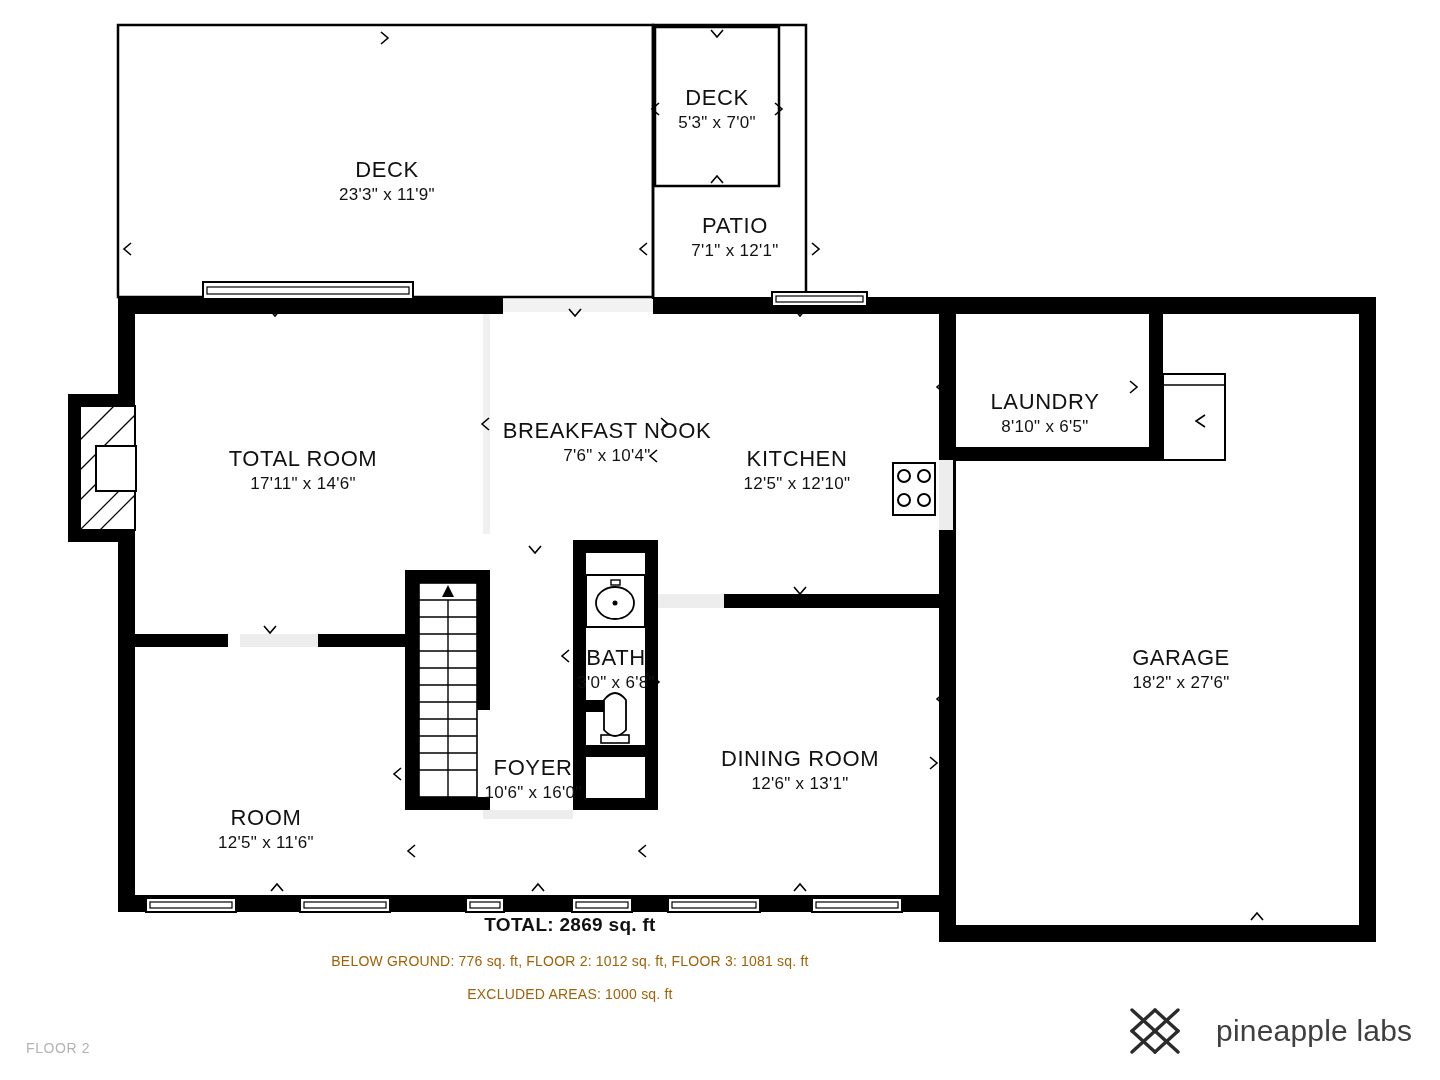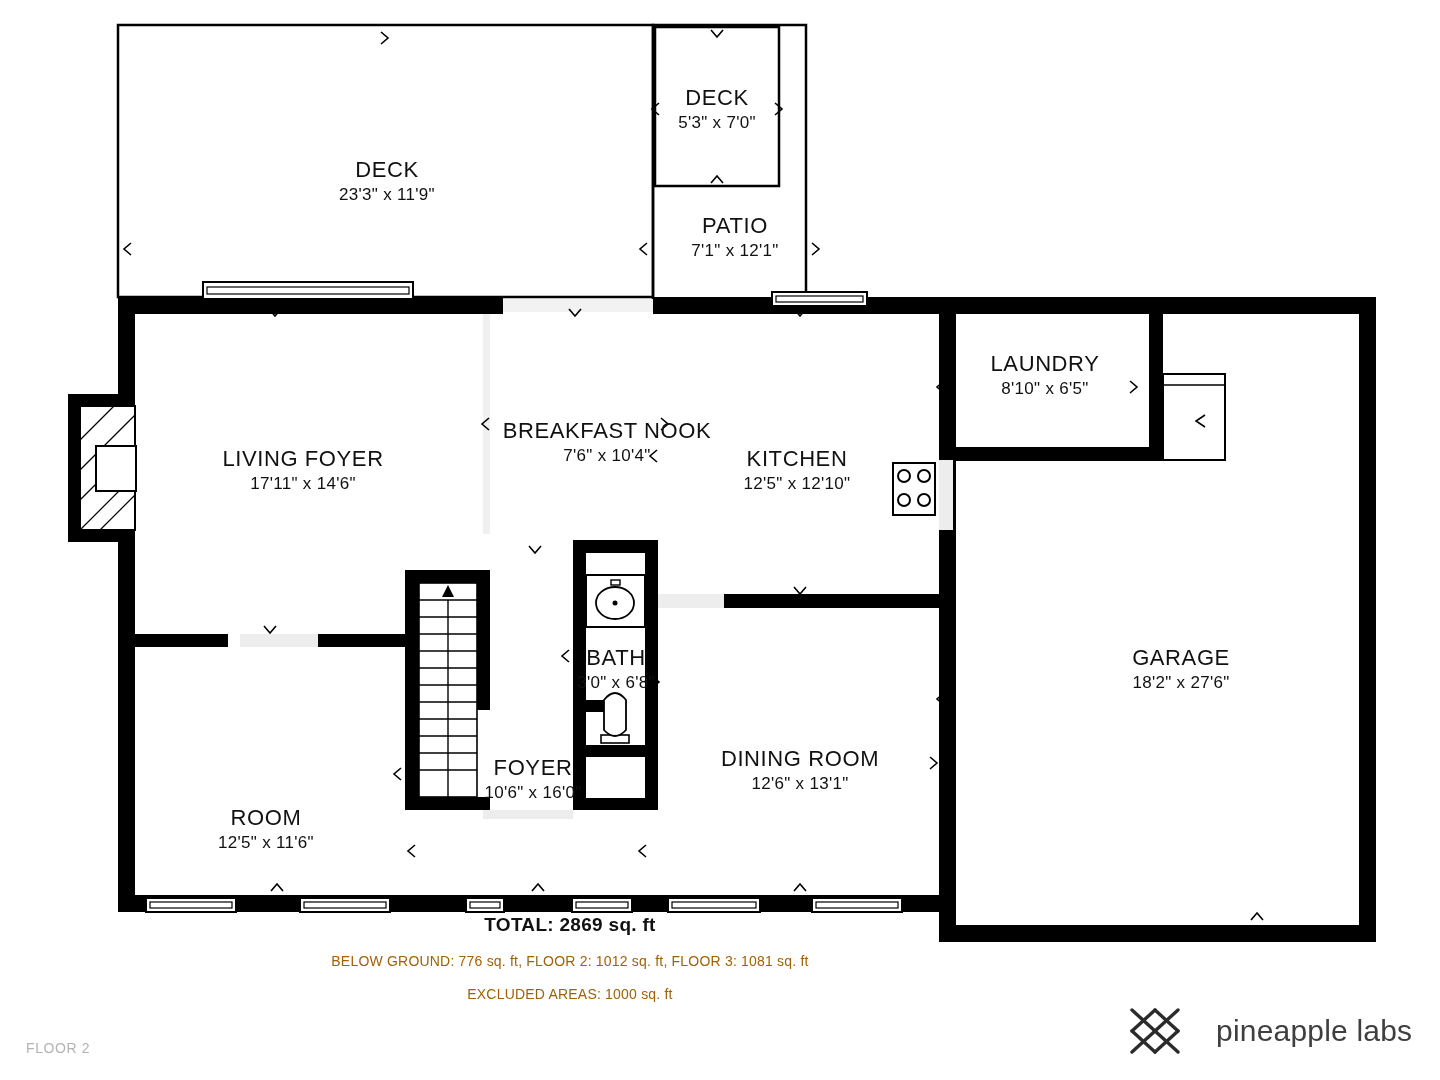--- a/index.html
+++ b/index.html
@@ -278,32 +278,32 @@
   </div>
   <div class="room-label" style="left:717px; top:108px;">
     <div class="room-name">DECK</div>
     <div class="room-dims">5'3" x 7'0"</div>
   </div>
   <div class="room-label" style="left:735px; top:236px;">
     <div class="room-name">PATIO</div>
     <div class="room-dims">7'1" x 12'1"</div>
   </div>
   <div class="room-label" style="left:303px; top:469px;">
-    <div class="room-name">LIVING FOYER</div>
+    <div class="room-name">TOTAL ROOM</div>
     <div class="room-dims">17'11" x 14'6"</div>
   </div>
   <div class="room-label" style="left:607px; top:441px;">
     <div class="room-name">BREAKFAST NOOK</div>
     <div class="room-dims">7'6" x 10'4"</div>
   </div>
   <div class="room-label" style="left:797px; top:469px;">
     <div class="room-name">KITCHEN</div>
     <div class="room-dims">12'5" x 12'10"</div>
   </div>
-  <div class="room-label" style="left:1045px; top:374px;">
+  <div class="room-label" style="left:1045px; top:412px;">
     <div class="room-name">LAUNDRY</div>
     <div class="room-dims">8'10" x 6'5"</div>
   </div>
   <div class="room-label" style="left:1181px; top:668px;">
     <div class="room-name">GARAGE</div>
     <div class="room-dims">18'2" x 27'6"</div>
   </div>
   <div class="room-label" style="left:616px; top:668px;">
     <div class="room-name">BATH</div>
     <div class="room-dims">3'0" x 6'8"</div>

